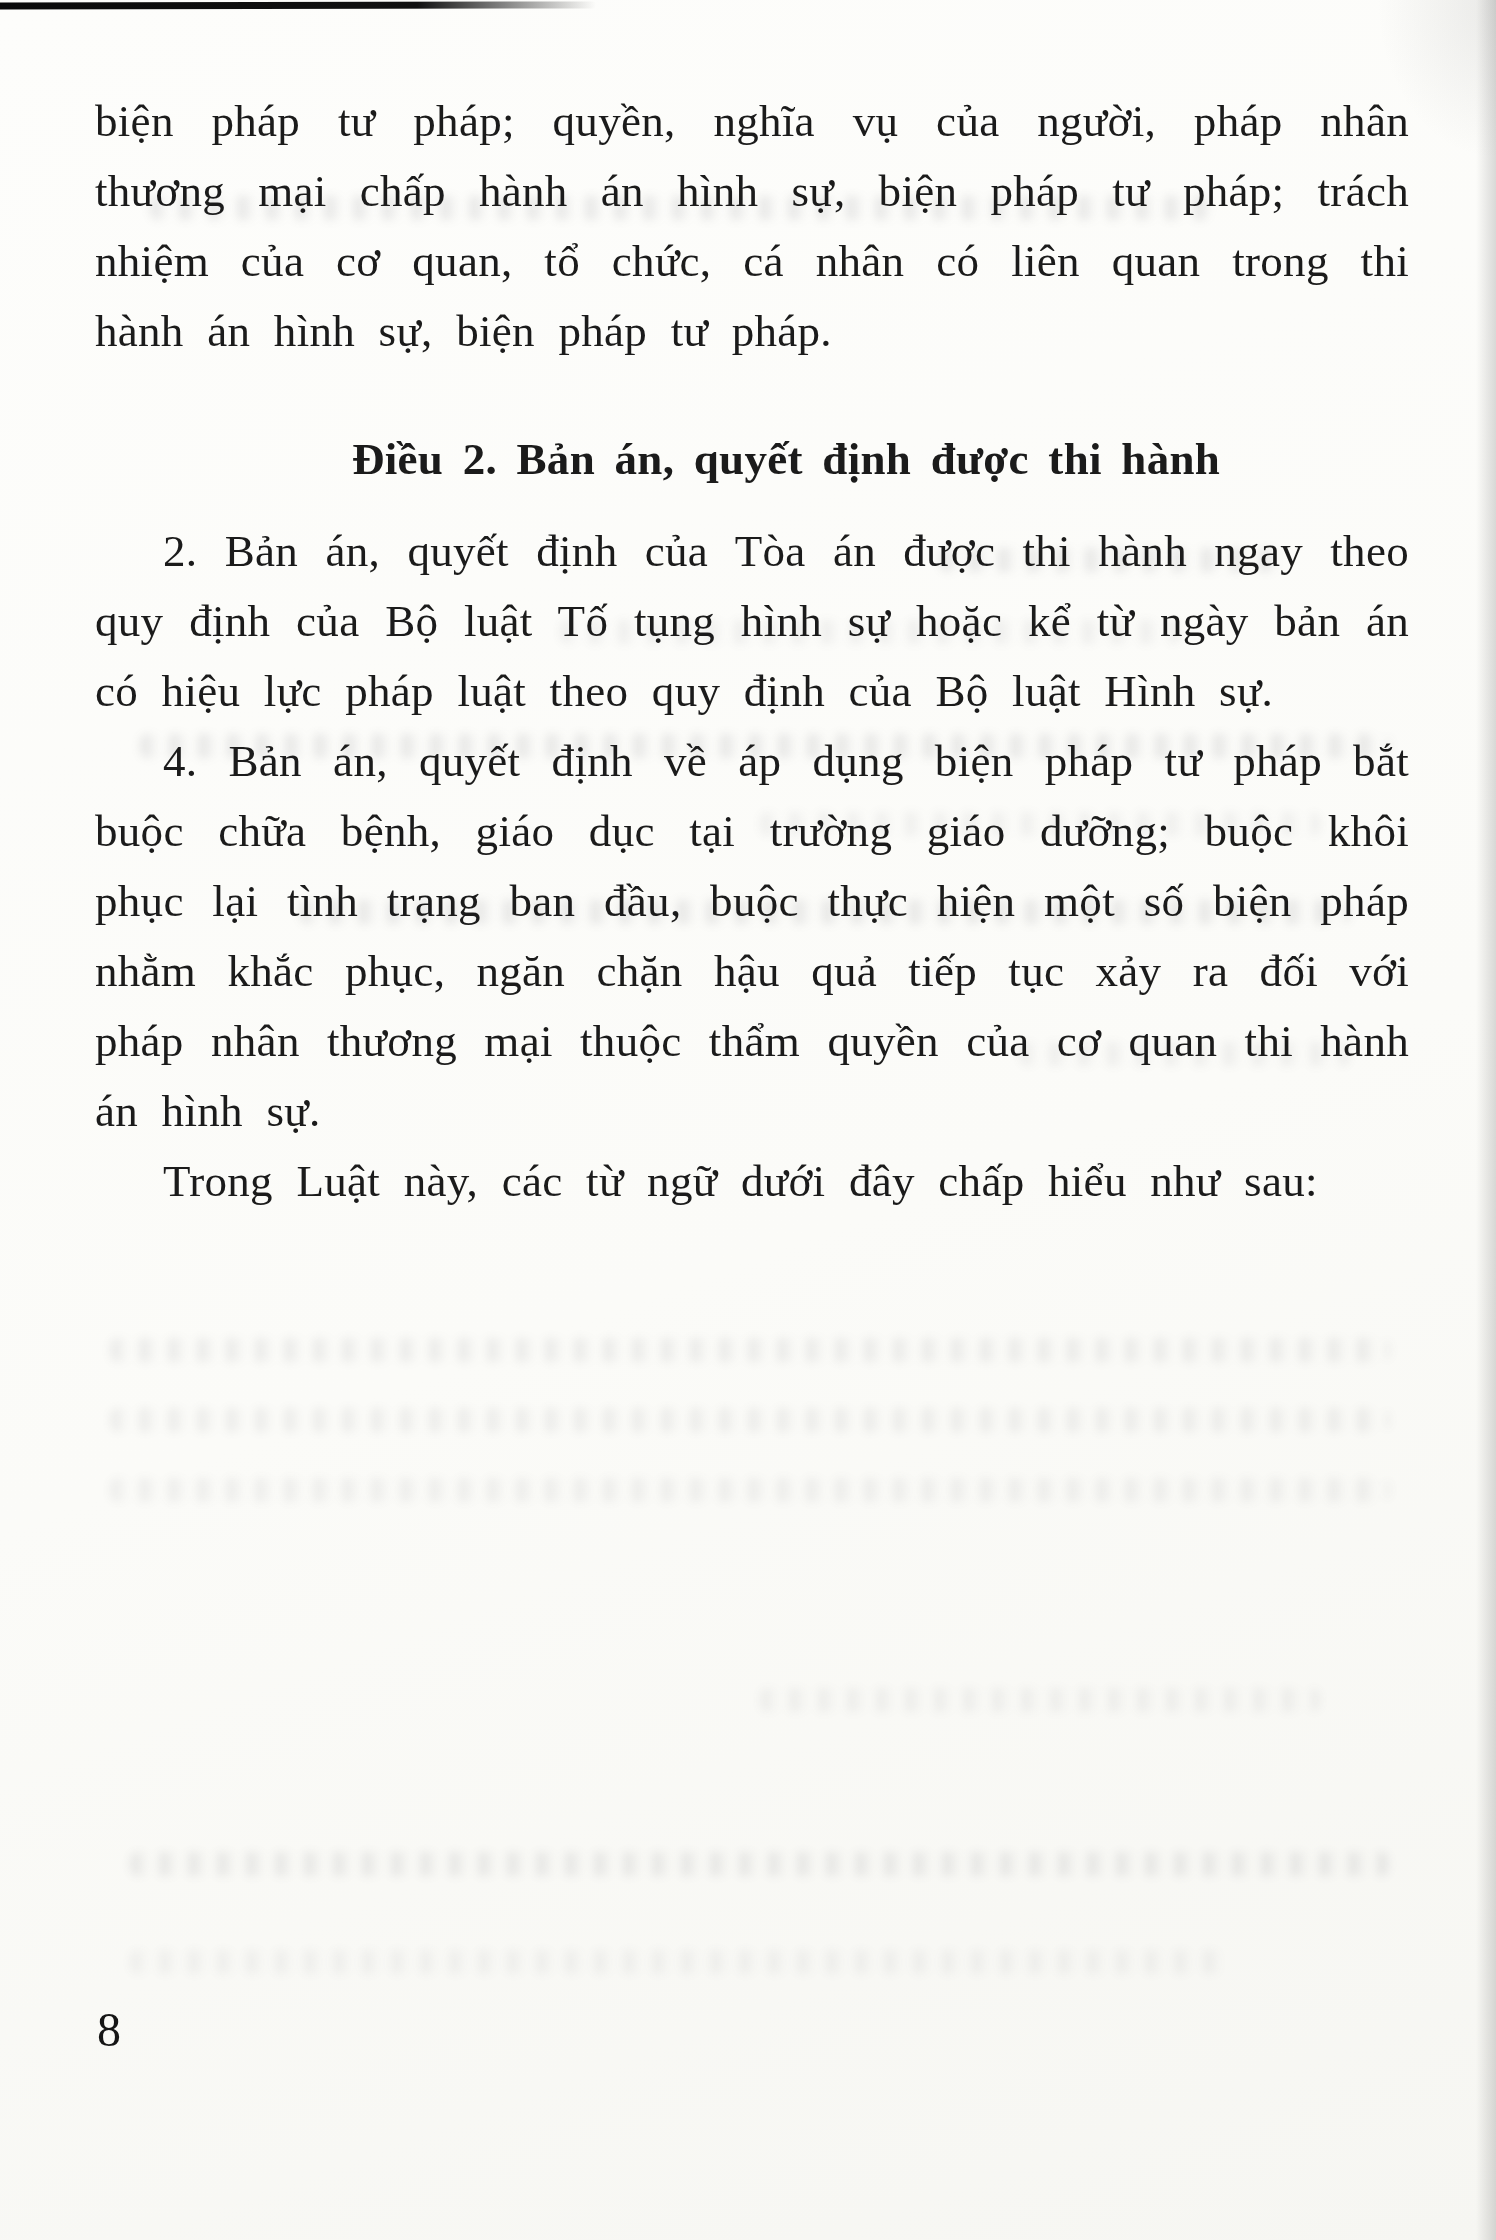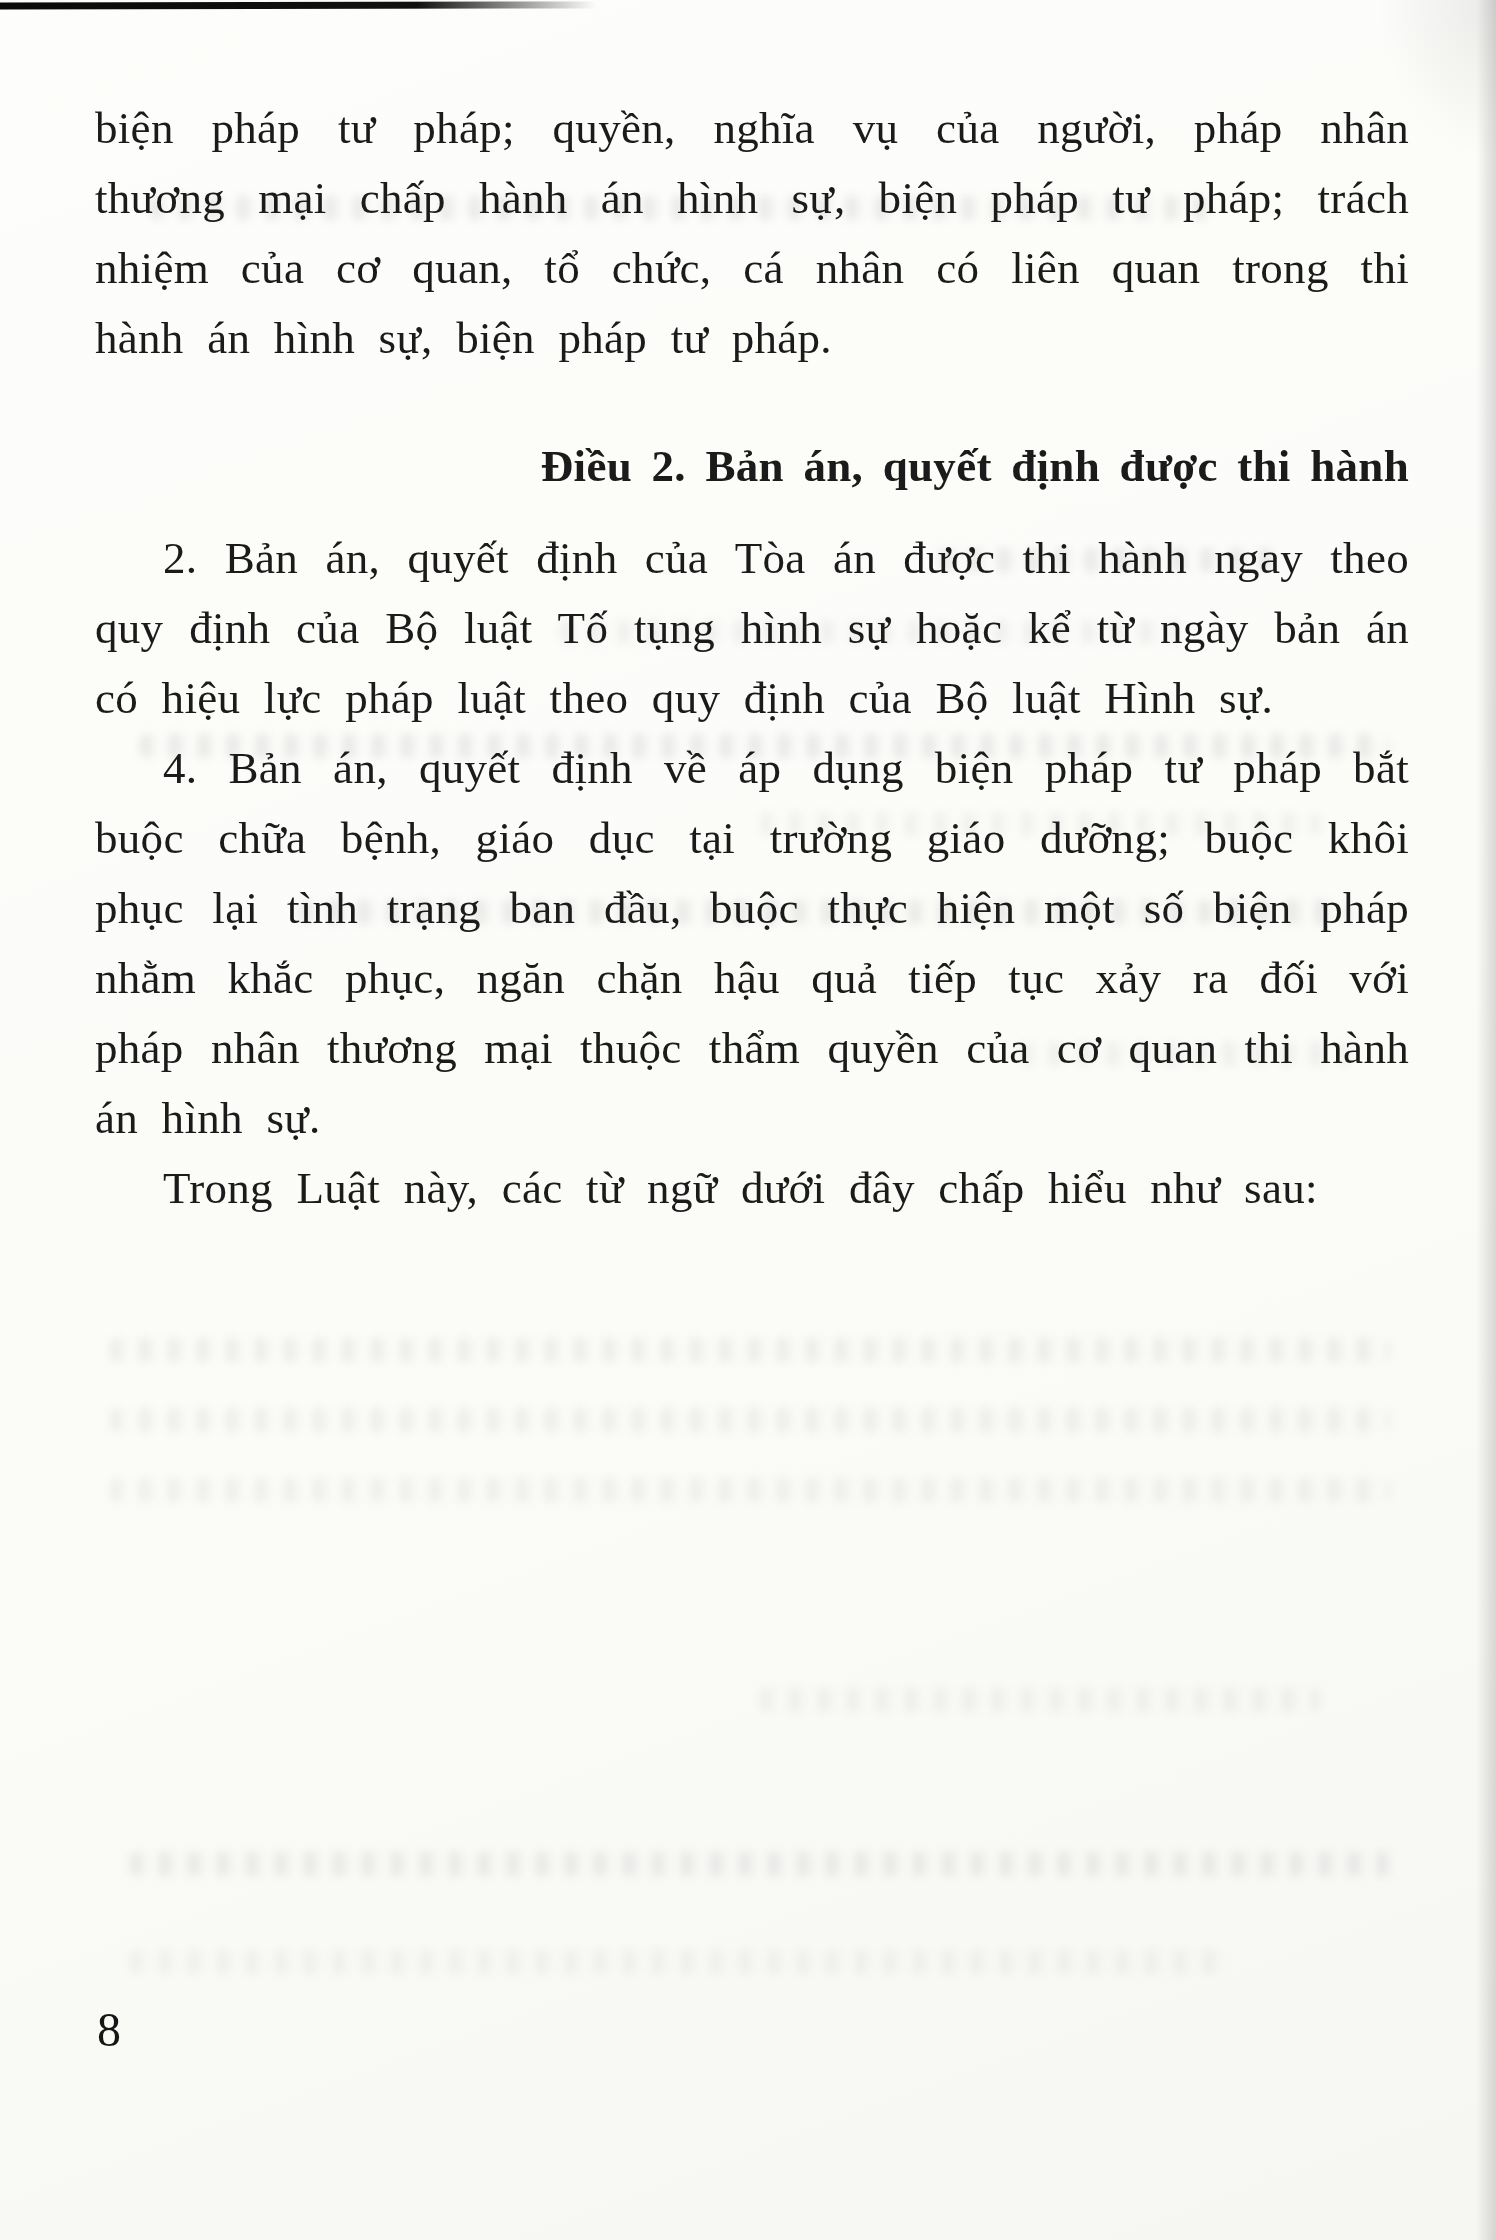--- a/index.html
+++ b/index.html
@@ -52,41 +52,41 @@
     opacity: 0.33;
     border-radius: 8px;
     background: repeating-linear-gradient(90deg,
       rgba(95,95,102,0.38) 0 10px,
       rgba(130,130,138,0.16) 10px 17px,
       rgba(0,0,0,0) 17px 29px);
   }
 
   .page-body {
     position: absolute;
-    top: 93px;
+    top: 86px;
     left: 95px;
     width: 1314px;
     font-size: 45px;
     line-height: 70px;
     text-align: justify;
     word-spacing: 12px;
     letter-spacing: 0.3px;
   }
   .para {
     margin: 0;
     text-indent: 68px;
   }
   .para.no-indent {
     text-indent: 0;
   }
   .heading {
     margin: 58px 0 22px 0;
     text-indent: 68px;
     font-weight: bold;
-    text-align: right;
+    text-align: center;
     word-spacing: 8px;
   }
   .page-number {
     position: absolute;
     left: 97px;
     top: 1995px;
     font-size: 48px;
     line-height: 70px;
     color: #151515;
   }

